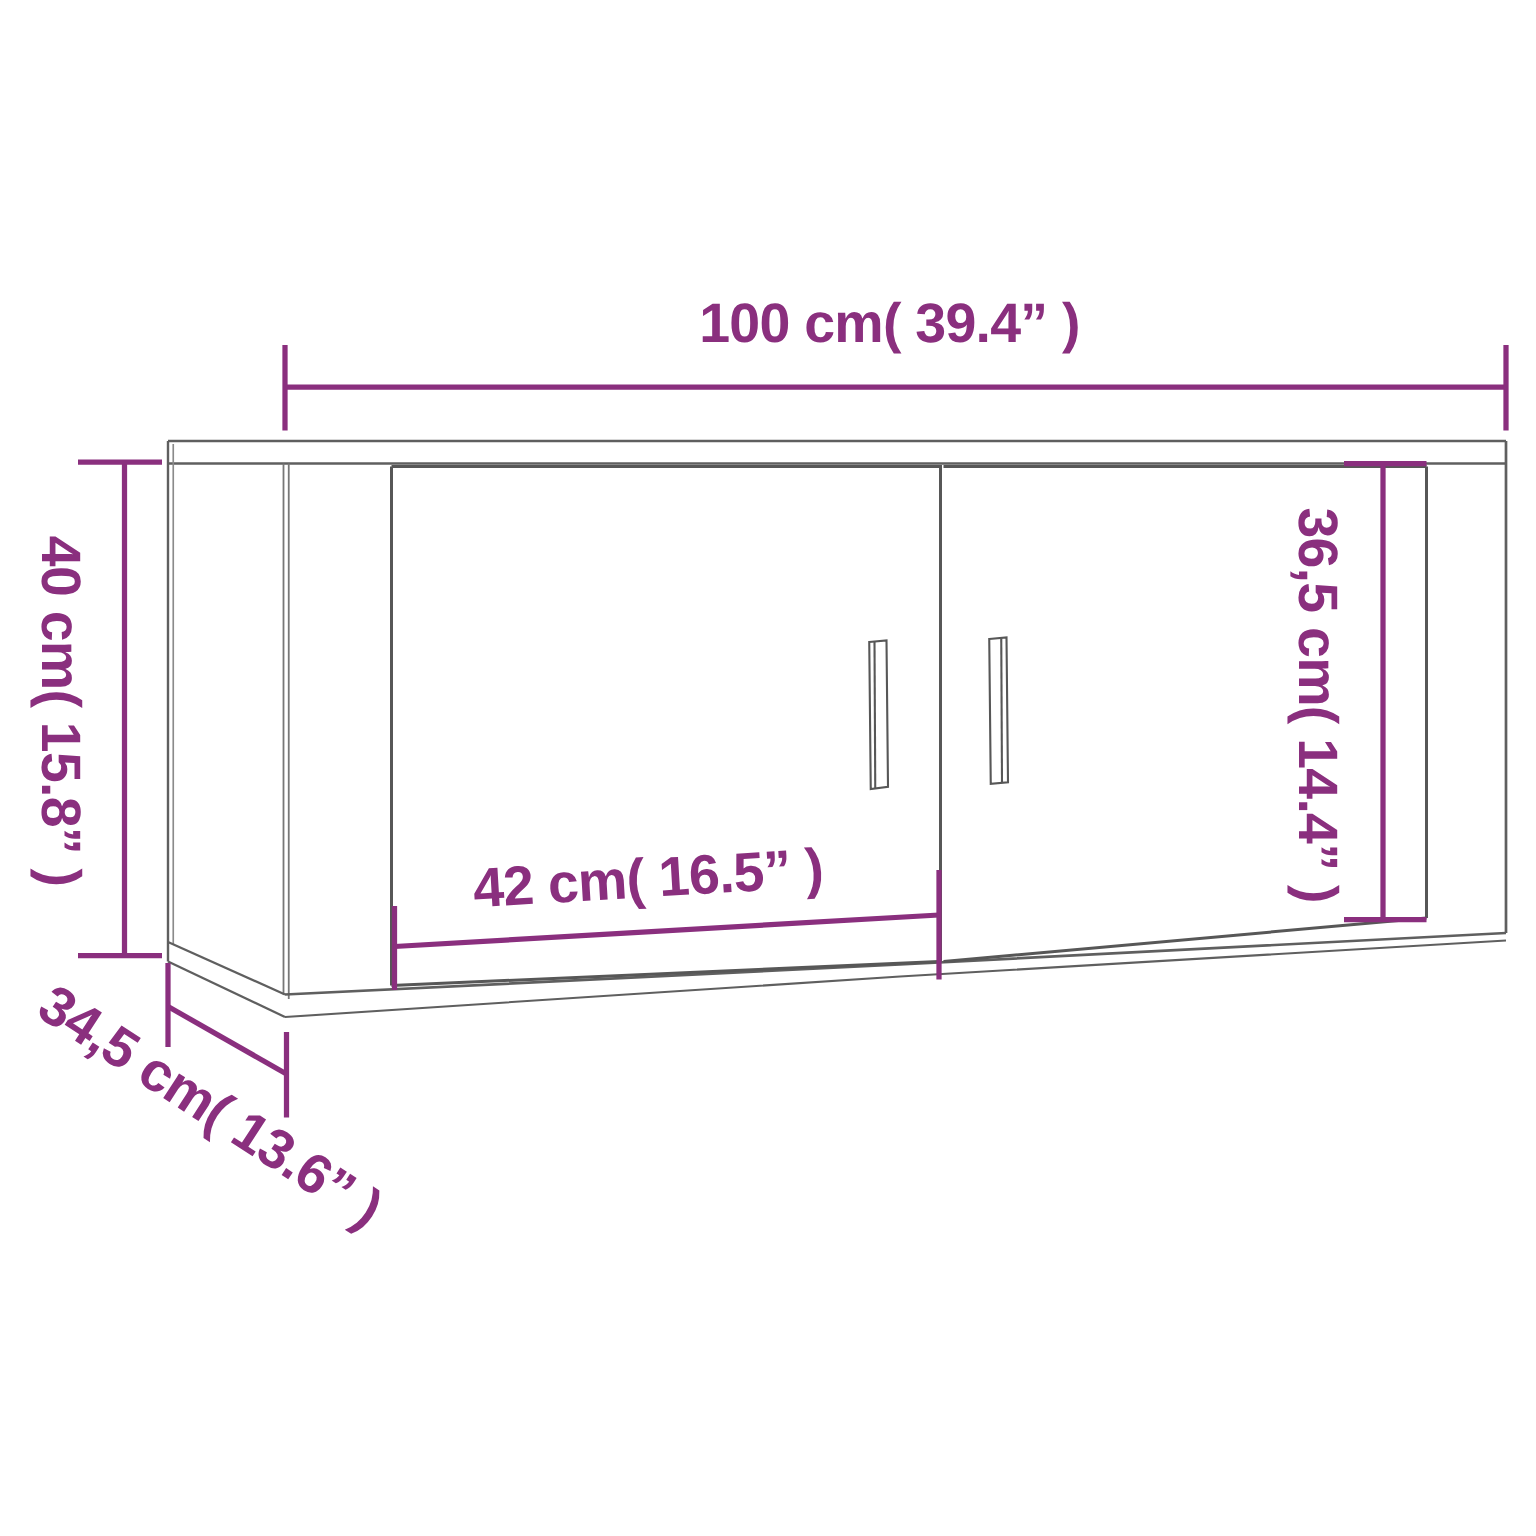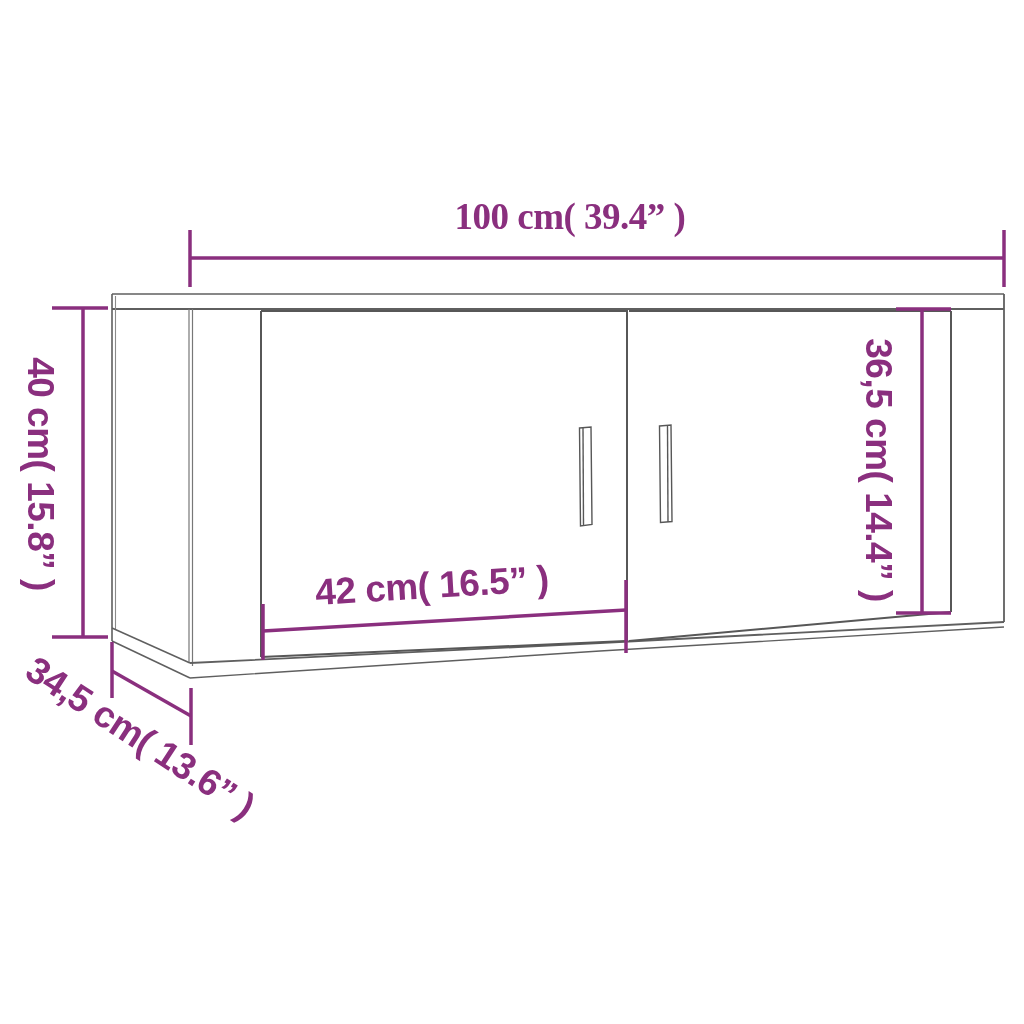--- a/index.html
+++ b/index.html
@@ -117,21 +117,21 @@
       </g>
 
       <g>
         <path d="M112 671 L191 716"></path>
         <path d="M112 642 L112 698"></path>
         <path d="M191 688 L191 745"></path>
       </g>
     </g>
   </svg>
 
-  <div class="dim-label horiz" style="left:570px; top:216px;font-family:Liberation Serif, serif;">100 cm( 39.4” )</div>
+  <div class="dim-label horiz" style="left:593px; top:216px;">100 cm( 39.4” )</div>
 
   <div class="dim-label rot90" style="left:40px; top:474px;">40 cm( 15.8” )</div>
 
   <div class="dim-label rot90" style="left:878px; top:470px;">36,5 cm( 14.4” )</div>
 
   <div class="dim-label slight-up" style="left:432px; top:586px;">42 cm( 16.5” )</div>
 
   <div class="dim-label diag" style="left:140px; top:738px;">34,5 cm( 13.6” )</div>
 
 </div>

